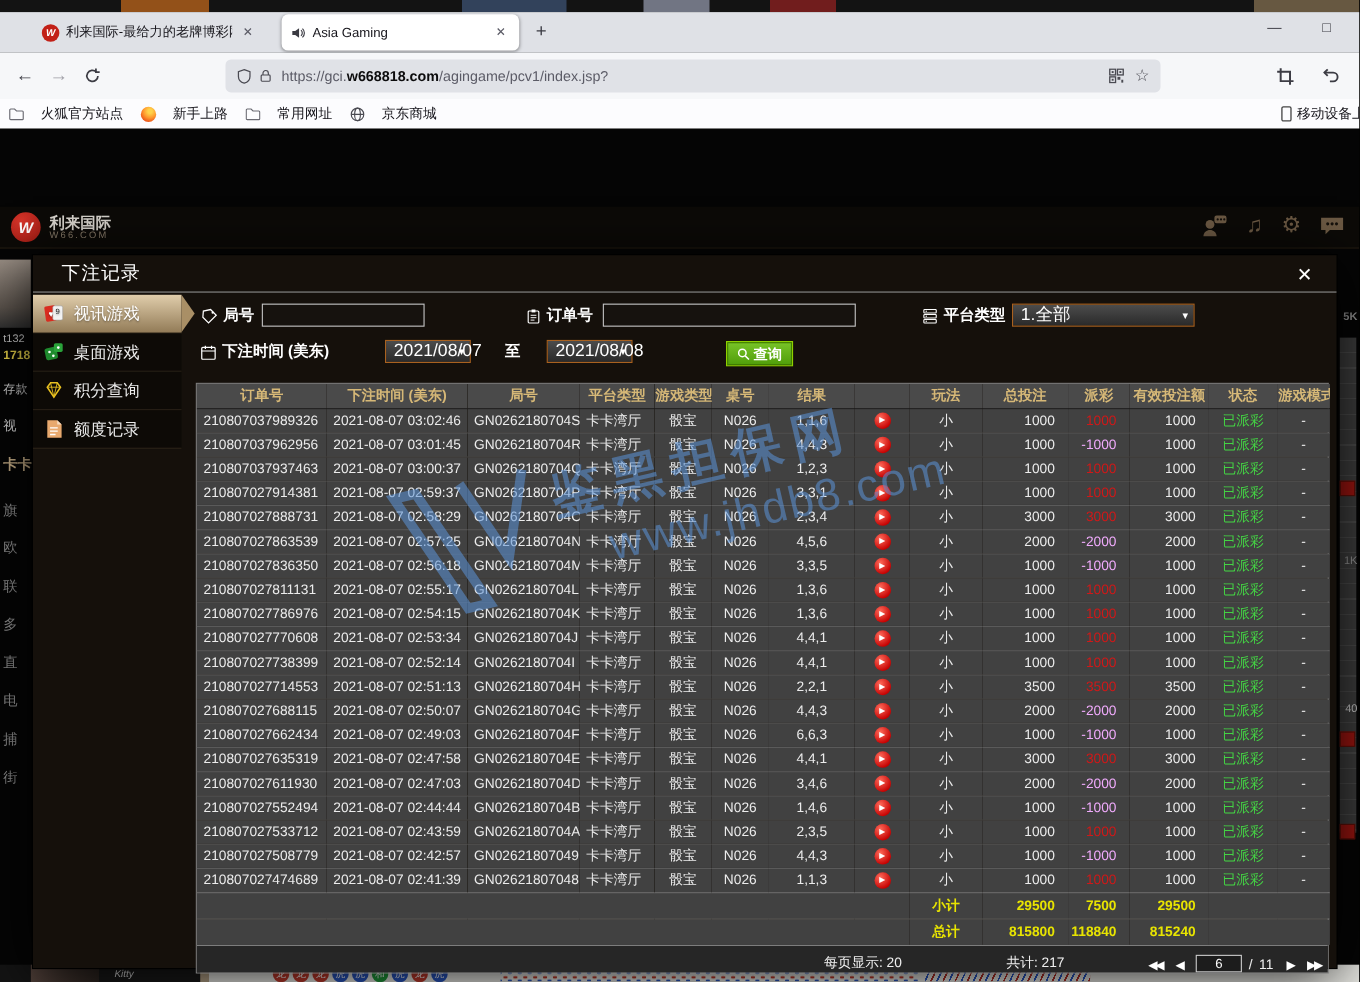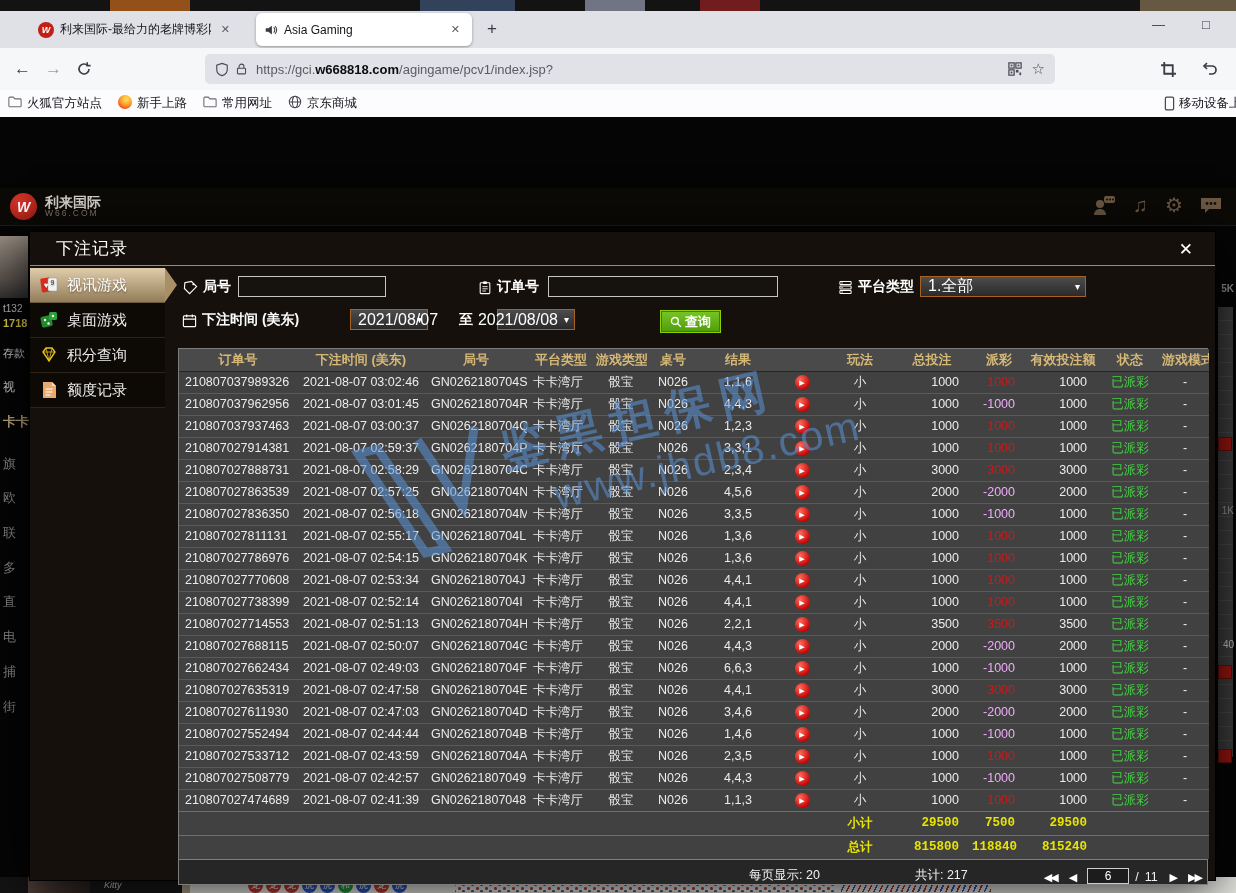--- a/index.html
+++ b/index.html
@@ -29,21 +29,21 @@
   .navico.dis{color:#a0a0a8;}
   .urlbar{position:absolute;left:205px;top:6px;width:850px;height:30px;background:#e0e2e7;border-radius:5px;
           display:flex;align-items:center;padding:0 10px;font-size:13px;}
   .urltxt{flex:1;white-space:nowrap;overflow:hidden;margin-left:8px;color:#5b5b66;}
   .urltxt b{color:#0c0c0d;font-weight:bold;}
   .urlico{margin-left:10px;color:#4a4a52;}
   .star{font-size:15px;color:#4a4a52;}
 
   
   .bookbar{position:absolute;left:0;top:90px;width:1236px;height:27px;background:#fcfcfe;display:flex;align-items:center;font-size:12.5px;color:#15141a;}
-  .bm{display:flex;gap:5px;margin-left:16px;white-space:nowrap;}
+  .bm{display:flex;align-items:center;gap:15px;margin-left:16px;white-space:nowrap;}
   .bm:first-child{margin-left:8px;}
   .ffdot{width:14px;height:14px;border-radius:50%;background:radial-gradient(circle at 60% 30%,#ffd24a 15%,#ff9a2e 45%,#e4350f 90%);}
   .bm-right{position:absolute;left:1148px;display:flex;align-items:center;gap:4px;}
 
   
   .page{position:absolute;left:0;top:117px;width:1236px;height:776px;background:#050505;overflow:hidden;}
 
   .site-header{position:absolute;left:0;top:71px;width:1236px;height:38px;background:#0c0a07;border-bottom:1px solid #231c12;display:flex;align-items:center;}
   .logo-c{width:27px;height:27px;border-radius:50%;background:radial-gradient(circle at 35% 30%,#d8352a,#a01b13);
           color:#fff;font-weight:bold;font-style:italic;display:flex;align-items:center;justify-content:center;font-size:14px;margin-left:10px;}
@@ -110,21 +110,21 @@
   .table-block{width:1030px;margin-top:13px;border:1px solid #7d7d7d;}
   table.tbl{width:100%;border-collapse:collapse;table-layout:fixed;font-size:12.5px;}
   .tbl th{background:#4a4a4a;color:#d6b877;font-size:13px;font-weight:bold;height:22px;border-bottom:1px solid #262626;white-space:nowrap;overflow:hidden;}
   .tbl td{background:#414141;height:22px;color:#ececec;border-top:1px solid #5a5a5a;white-space:nowrap;overflow:hidden;}
   .t-l{text-align:left;padding-left:6px;}
   .t-c{text-align:center;}
   .t-r{text-align:right;padding-right:12px;}
   td.pos{color:#d01818;}
   td.neg{color:#f0abfc;}
   td.st{color:#44d344;}
-  tr.sum td{color:#e8e400;font-weight:bold;height:24px;border-top:1px solid #6e6e6e;font-family:Liberation Mono, monospace;}
+  tr.sum td{color:#e8e400;font-weight:bold;height:24px;border-top:1px solid #6e6e6e;}
   .playbtn{display:inline-block;width:15px;height:15px;border-radius:50%;
            background:radial-gradient(circle at 35% 30%,#ff6a5a,#c40000 75%);
            color:#fff;font-size:7px;line-height:15px;text-align:center;vertical-align:middle;}
   .pager{height:25px;background:#262626;border-top:1px solid #7d7d7d;display:flex;align-items:flex-end;
          color:#f0f0f0;font-size:12.5px;}
   .pg-sp{flex:1;}
   .pg-gap1{width:95px;}
   .pg-gap2{width:70px;}
   .pg-arrow{color:#fff;font-size:11px;margin:0 6px;letter-spacing:-2px;}
   .pg-input{width:42px;height:16px;background:#1c1c1c;border:1px solid #cfcfcf;color:#fff;text-align:center;
@@ -421,21 +421,21 @@
                   <path d="M1.5 6.5h13M5 1.5v3M11 1.5v3" stroke="#fff" stroke-width="1.2"></path>
                 </svg>
               <span>下注时间 (美东)</span>
             </div>
             <div class="f-select" style="left:172px;width:78px;">
               <span>2021/08/07</span>
             </div>
             <div class="f-label" style="left:281px;">
                 <span>至</span>
               </div>
-            <div class="f-select" style="left:319px;width:78px;justify-content:flex-end;">
+            <div class="f-select" style="left:319px;width:78px;">
               <span>2021/08/08</span>
             </div>
             <div class="btn-search">
               <svg width="12" height="12" viewBox="0 0 16 16">
                   <circle cx="6.5" cy="6.5" r="4.5" stroke="#fff" stroke-width="1.8" fill="none"></circle>
                   <path d="M10 10l4.5 4.5" stroke="#fff" stroke-width="1.8"></path>
                 </svg>
               <span>查询</span>
             </div>
           </div>

